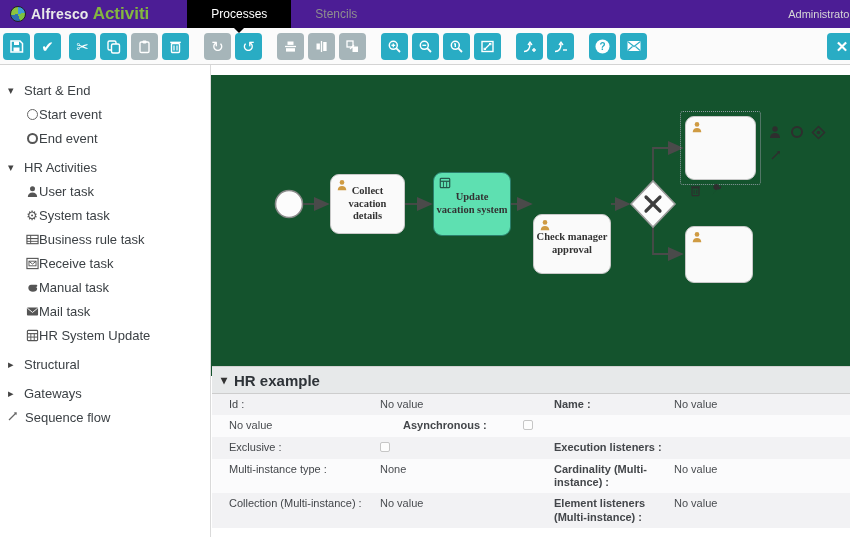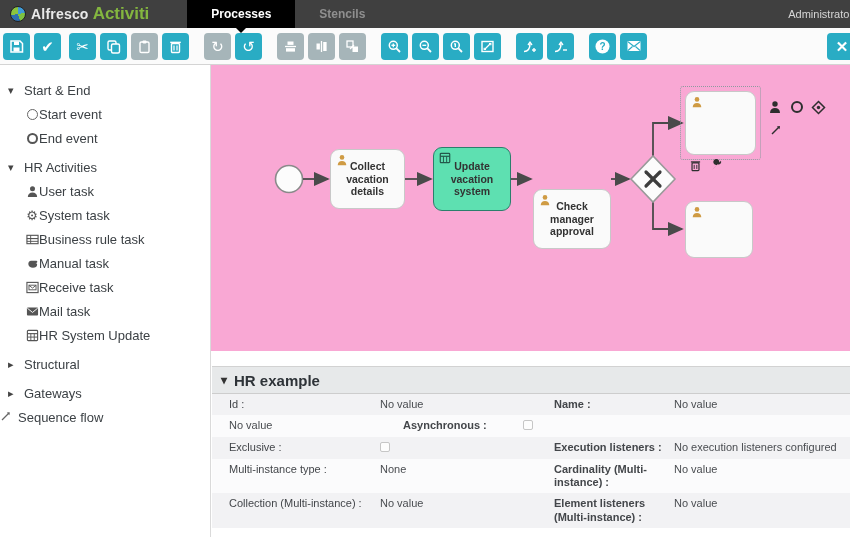--- a/index.html
+++ b/index.html
@@ -1,30 +1,30 @@
 <!DOCTYPE html>
 <html><head>
 <meta charset="utf-8">
 <style>
   * { margin:0; padding:0; box-sizing:border-box; }
   html,body { width:850px; height:537px; background:#fff; overflow:hidden;
     font-family:"Liberation Sans", sans-serif; }
   #app { position:relative; width:850px; height:537px; background:#fff; overflow:hidden; }
 
   
-  .topbar { position:absolute; left:0; top:0; width:850px; height:28px; background:#404040;
+  .topbar { position:absolute; left:0; top:0; width:850px; height:28px; background:#4c1d95;
     display:flex; align-items:center; z-index:30; }
   .brand { display:flex; align-items:center; gap:5px; padding:0 10px; }
   .logo-circle { width:16px; height:16px; border-radius:50%;
     background:conic-gradient(#3f9bd8 0 22%, #7dc242 22% 45%, #2e6fb0 45% 72%, #8bc43f 72% 100%);
     border:1px solid #222; }
   .brand-alfresco { color:#e9e9e9; font-size:14px; font-weight:bold; letter-spacing:.2px; }
   .brand-activiti { color:#84b63f; font-size:17px; font-weight:bold; margin-left:-1px; }
   .tabs { display:flex; height:28px; margin-left:28px; }
-  .tab { height:28px; line-height:28px; padding:0 24px; font-size:12px; font-weight:bold;
+  .tab { height:28px; line-height:28px; padding:0 24px; font-size:12px; font-weight:normal;
     color:#8f8f8f; position:relative; cursor:pointer; }
   .tab.active { background:#000; color:#fff; }
   .tab.active .tab-caret { position:absolute; left:50%; bottom:-5px; margin-left:-6px;
     width:0; height:0; border-left:6px solid transparent; border-right:6px solid transparent;
     border-top:6px solid #000; }
   .topbar-user { margin-left:auto; color:#d6d6d6; font-size:11px; padding-right:0;
     white-space:nowrap; transform:translateX(3px); }
 
   
   .toolbar { position:absolute; left:0; top:28px; width:850px; height:37px; background:#fbfbfb;
@@ -49,21 +49,21 @@
   .pal-item { display:flex; align-items:center; gap:0; padding-left:25px; height:24px;
     color:#3c4145; font-size:13px; cursor:pointer; }
   .pal-item .picon { width:14px; height:14px; display:flex; align-items:center; justify-content:center;
     color:#555; flex:0 0 auto; }
   .circle-thin { width:11px; height:11px; border:1px solid #666; border-radius:50%; }
   .circle-thick { width:11px; height:11px; border:2.4px solid #555; border-radius:50%; }
   .gear-glyph { font-size:13px; color:#555; line-height:1; }
   .spacer6 { height:5px; }
 
   
-  .canvas { position:absolute; left:211px; top:50px; width:639px; height:301px; background:#f9a8d4; overflow:hidden; }
+  .canvas { position:absolute; left:211px; top:75px; width:639px; height:301px; background:#14532d; overflow:hidden;font-family:Liberation Serif, serif; }
   .canvas svg.wires { position:absolute; left:0; top:0; }
   .node { position:absolute; border:1px solid #c8c8c8; border-radius:9px; background:#fafafa;
     display:flex; align-items:center; justify-content:center; text-align:center;
     font-size:10.5px; font-weight:bold; color:#333; line-height:1.2; padding:2px; cursor:pointer; }
   .node .node-icon { position:absolute; left:5px; top:4px; color:#cf9b43; }
   .node.hl { background:#5ee0b1; border:1.4px solid #2b7f6c; }
   .node.hl .node-icon { color:#24584b; }
   .sel-rect { position:absolute; border:1px dotted #8f9aa0; border-radius:3px; pointer-events:none; }
   .ctx { position:absolute; color:#3f3f3f; display:flex; align-items:center; justify-content:center;
     cursor:pointer; width:18px; height:18px; }
@@ -288,35 +288,35 @@
             <rect x="1" y="2.5" width="12" height="9" fill="none" stroke="#555" stroke-width="1.2"></rect>
             <line x1="1" y1="6" x2="13" y2="6" stroke="#555" stroke-width="1.2"></line>
             <line x1="1" y1="9" x2="13" y2="9" stroke="#555" stroke-width="1"></line>
             <line x1="5" y1="2.5" x2="5" y2="11.5" stroke="#555" stroke-width="1"></line>
           </svg>
       </span>
       <span>Business rule task</span>
     </div>
     <div class="pal-item">
       <span class="picon">
-        <svg width="13" height="13" viewBox="0 0 14 14" fill="#555">
-            <path d="M2.5 7.5c0-2 1-3.5 3-3.5h5.5a1.2 1.2 0 0 1 0 2.4H8.5c2.2 0 3.5.3 3.5 1.6 0 2.3-1.8 3.5-4.5 3.5S2.5 10 2.5 7.5z"></path>
-          </svg>
-      </span>
-      <span>Manual task</span>
-    </div>
-    <div class="pal-item">
-      <span class="picon">
         <svg width="13" height="13" viewBox="0 0 14 14">
             <rect x="1" y="1.5" width="12" height="11" fill="none" stroke="#555" stroke-width="1.2"></rect>
             <rect x="3.2" y="4.5" width="7.6" height="5" fill="none" stroke="#555" stroke-width="1"></rect>
             <path d="M3.2 4.7L7 7.6l3.8-2.9" fill="none" stroke="#555" stroke-width="1"></path>
           </svg>
       </span>
       <span>Receive task</span>
+    </div>
+    <div class="pal-item">
+      <span class="picon">
+        <svg width="13" height="13" viewBox="0 0 14 14" fill="#555">
+            <path d="M2.5 7.5c0-2 1-3.5 3-3.5h5.5a1.2 1.2 0 0 1 0 2.4H8.5c2.2 0 3.5.3 3.5 1.6 0 2.3-1.8 3.5-4.5 3.5S2.5 10 2.5 7.5z"></path>
+          </svg>
+      </span>
+      <span>Manual task</span>
     </div>
     <div class="pal-item">
       <span class="picon">
         <svg width="13" height="13" viewBox="0 0 14 14">
             <rect x="1" y="2.8" width="12" height="8.4" rx="1" fill="#555"></rect>
             <path d="M1.4 3.4L7 8l5.6-4.6" fill="none" stroke="#fff" stroke-width="1"></path>
           </svg>
       </span>
       <span>Mail task</span>
     </div>
@@ -336,21 +336,21 @@
     <div class="spacer6"></div>
     <div class="pal-section">
       <span class="caret">▸</span>
       <span>Structural</span>
     </div>
     <div class="spacer6"></div>
     <div class="pal-section">
       <span class="caret">▸</span>
       <span>Gateways</span>
     </div>
-    <div class="pal-section" style="padding-left:0;">
+    <div class="pal-section" style="padding-left:7px;">
       <span class="picon">
         <svg width="12" height="12" viewBox="0 0 12 12">
             <line x1="2" y1="10" x2="9" y2="3" stroke="#666" stroke-width="1.3"></line>
             <path d="M9.8 2.2l-3 .4 2.6 2.6z" fill="#666"></path>
           </svg>
       </span>
       <span>Sequence flow</span>
     </div>
   </div>
 
@@ -473,21 +473,20 @@
     <div class="prow even">
       <div class="pl-value">No value</div>
       <div class="pr-label">Asynchronous :</div>
       <div class="pr-value"><span class="pcheckbox"></span></div>
     </div>
 
     <div class="prow odd">
       <div class="pl-label">Exclusive :</div>
       <div class="pl-value"><span class="pcheckbox"></span></div>
       <div class="pr-label">Execution listeners :</div>
-      <div class="pr-value">No execution listeners configured</div>
     </div>
 
     <div class="prow even">
       <div class="pl-label">Multi-instance type :</div>
       <div class="pl-value">None</div>
       <div class="pr-label">Cardinality (Multi-instance) :</div>
       <div class="pr-value">No value</div>
     </div>
 
     <div class="prow odd">

